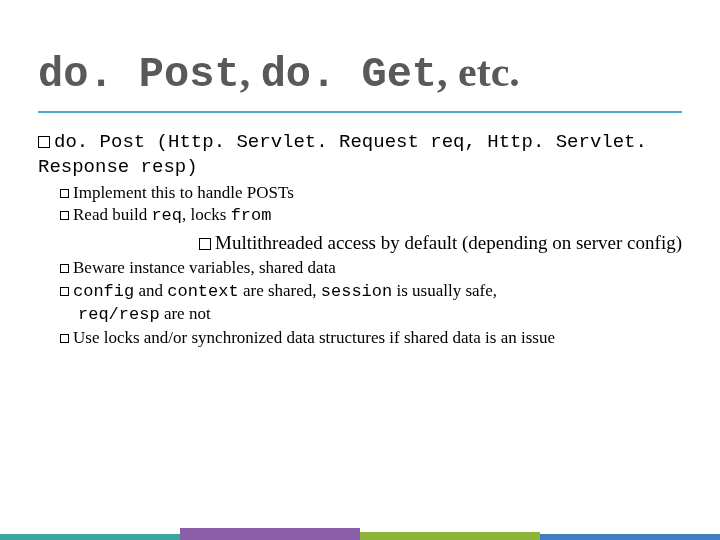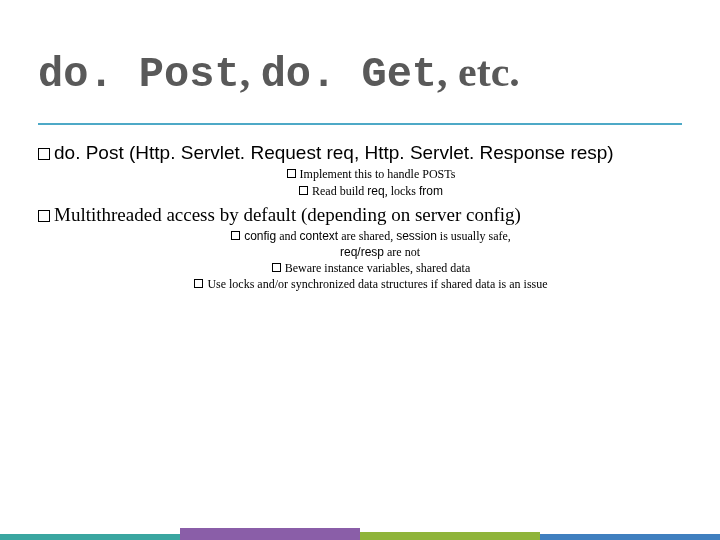--- a/index.html
+++ b/index.html
@@ -17,38 +17,37 @@
     height: 540px;
     box-sizing: border-box;
     padding: 48px 38px 0 38px;
     overflow: hidden;
   }
   .title {
     font-size: 42px;
     color: #595959;
     margin: 0 0 8px 0;
     border-bottom: 2px solid #4da9c7;
-    padding-bottom: 24px;
+    padding-bottom: 12px;
     font-family: Georgia, serif;
   }
   .title .mono {
     font-family: 'Courier New', Courier, monospace;
   }
   .body {
     padding-top: 6px;
     font-size: 19px;
     line-height: 1.28;
   }
   .l1 {
     margin: 2px 0 2px 0;
   }
   .l2 {
     margin: 1px 0 1px 22px;
-    font-size: 12px;
-    text-align: center;
+    font-size: 17px;
   }
   .l2-indent {
     padding-left: 18px;
   }
   .box {
     display: inline-block;
     width: 12px;
     height: 12px;
     border: 1.5px solid #000;
     margin-right: 4px;
@@ -58,21 +57,21 @@
   .smbox {
     display: inline-block;
     width: 9px;
     height: 9px;
     border: 1.2px solid #000;
     margin-right: 4px;
     vertical-align: 0;
     box-sizing: border-box;
   }
   .mono {
-    font-family: Liberation Sans, sans-serif;
+    font-family: Liberation Mono, monospace;
   }
   .bottom-accent {
     position: absolute;
     left: 0;
     bottom: 0;
     width: 720px;
     height: 12px;
     display: flex;
   }
   .ba-teal { flex: 1; background: #3aa6a0; height: 6px; align-self: flex-end;}
@@ -96,33 +95,33 @@
     </div>
 
     <div class="l2">
       <span class="smbox"></span><span>Implement this to handle POSTs</span>
     </div>
 
     <div class="l2">
       <span class="smbox"></span><span>Read build </span><span class="mono">req</span><span>, locks </span><span class="mono">from</span>
     </div>
 
-    <div class="l1" style="margin-top:4px;">
+    <div class="l1" style="margin-top:4px;text-align:right;">
       <span class="box"></span><span>Multithreaded access by default (depending on server config)</span>
+    </div>
+
+    <div class="l2">
+      <span class="smbox"></span><span>Beware instance variables, shared data</span>
     </div>
 
     <div class="l2">
       <span class="smbox"></span><span class="mono">config</span><span> and </span><span class="mono">context</span><span> are shared, </span><span class="mono">session</span><span> is usually safe, </span>
       <div class="l2-indent">
         <span class="mono">req/resp</span><span> are not</span>
       </div>
-    </div>
-
-    <div class="l2">
-      <span class="smbox"></span><span>Beware instance variables, shared data</span>
     </div>
 
     <div class="l2">
       <span class="smbox"></span><span>Use locks and/or synchronized data structures if shared data is an issue</span>
     </div>
 
   </div>
 
   <div class="bottom-accent">
     <div class="ba-teal"></div>

